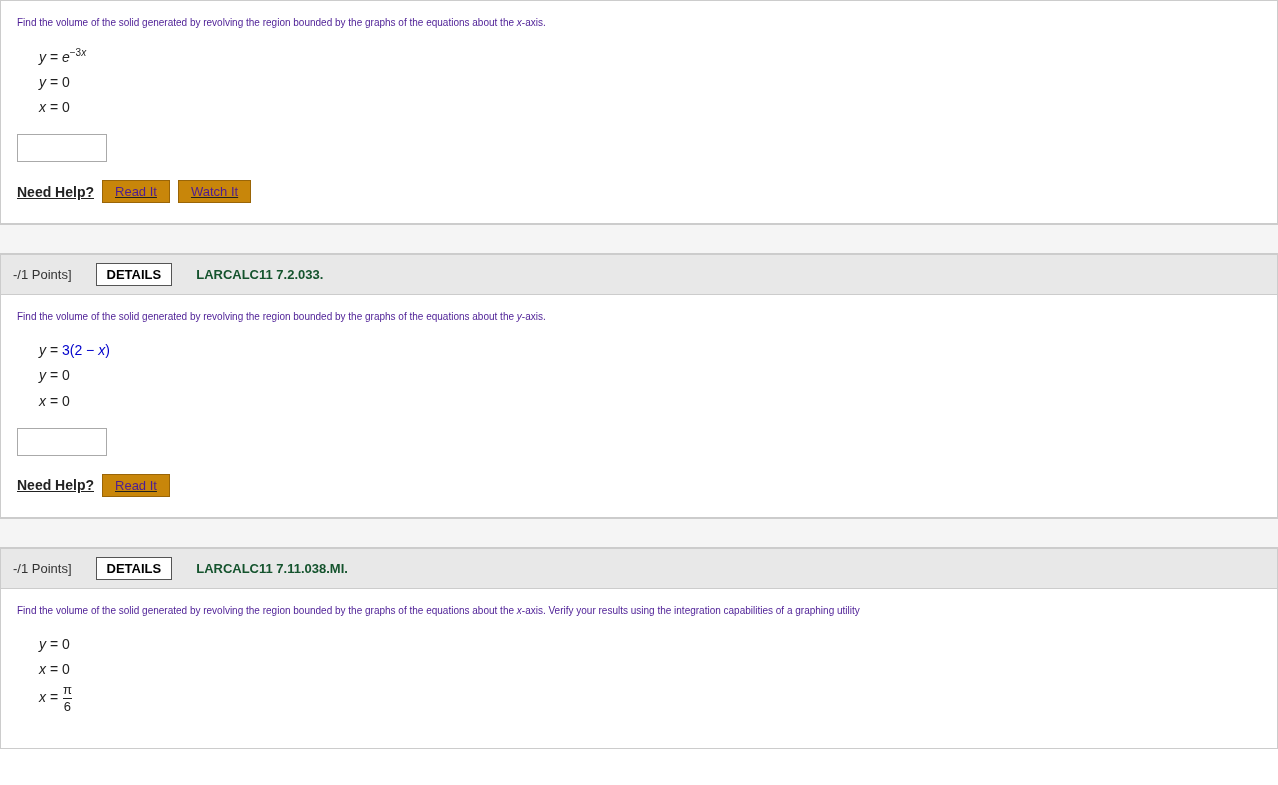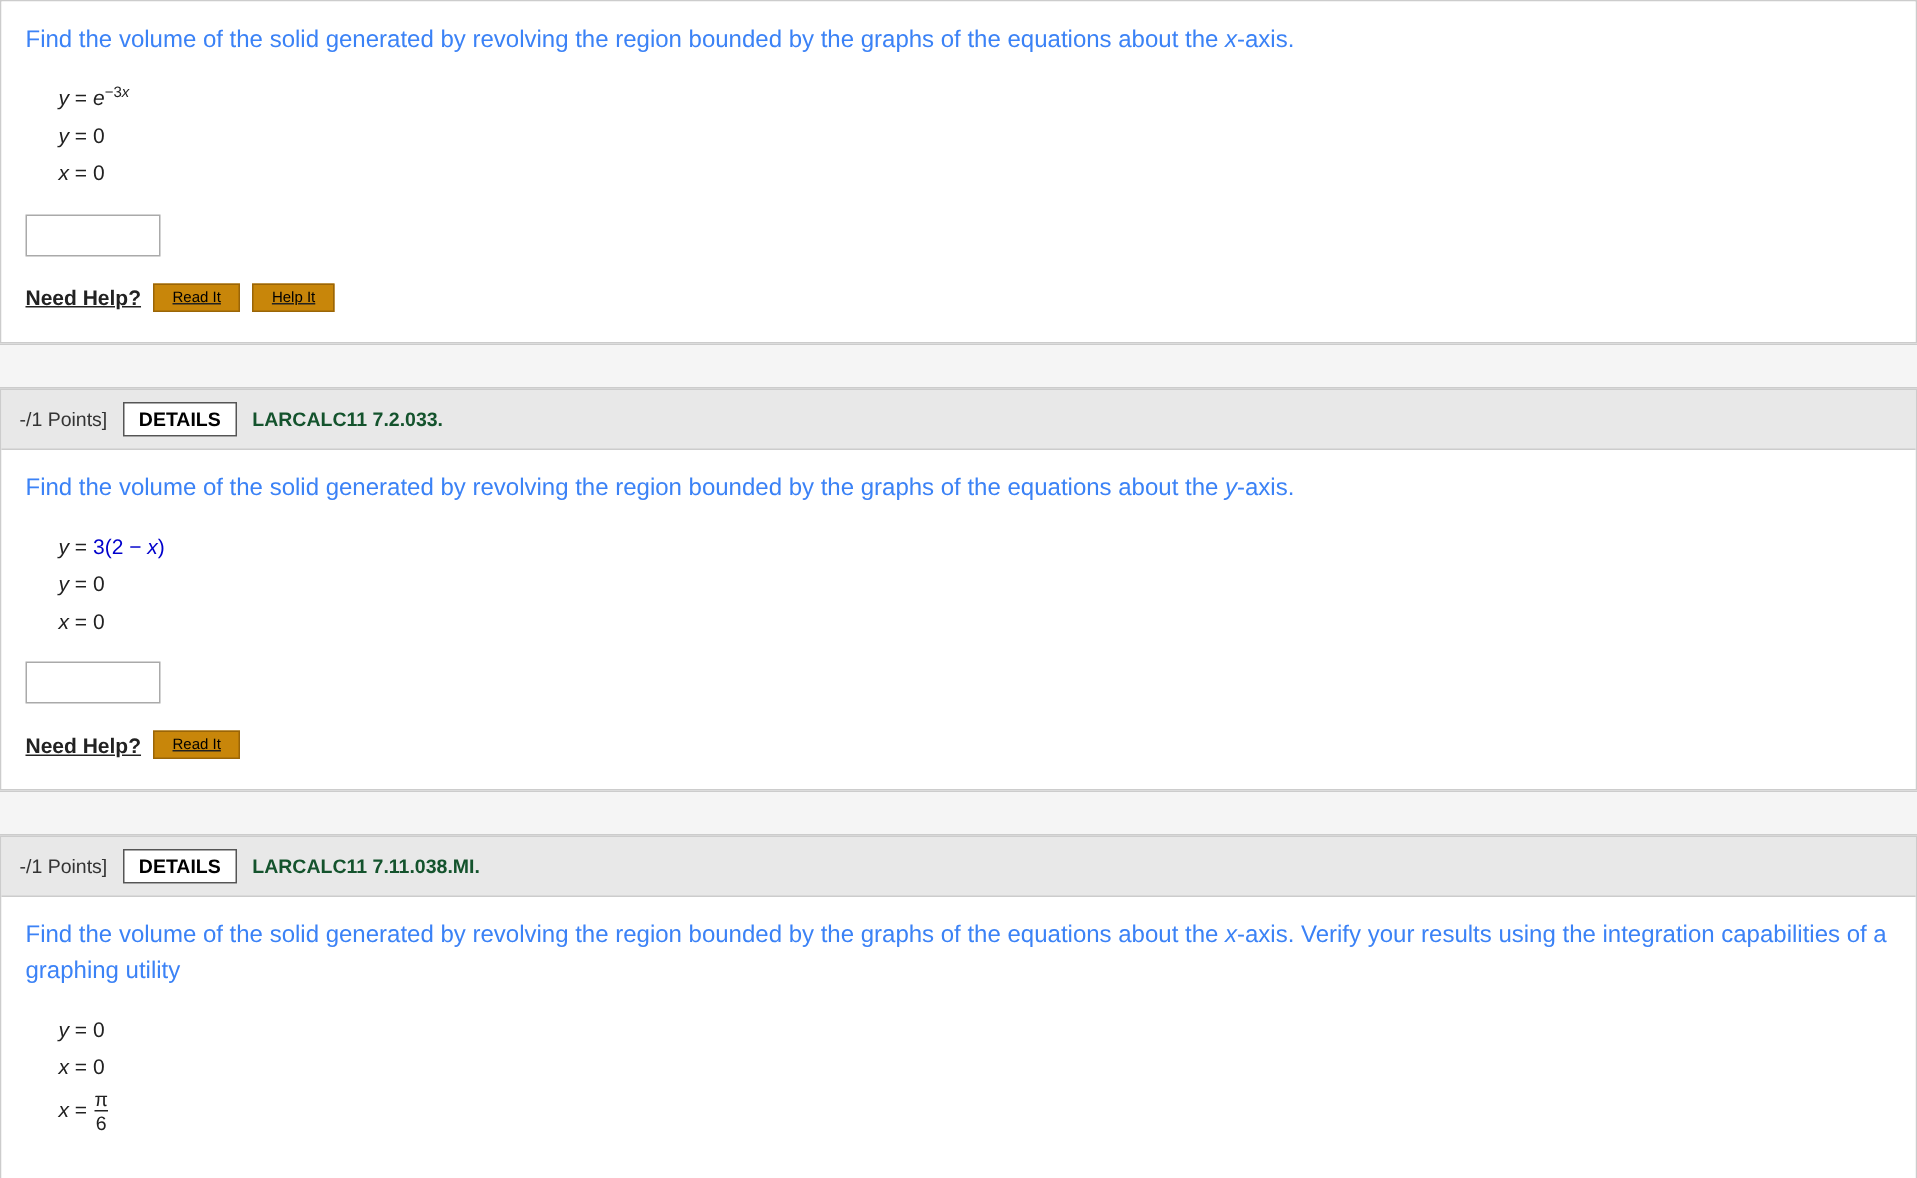--- a/index.html
+++ b/index.html
@@ -11,21 +11,21 @@
     }
     .section {
       border: 1px solid #ccc;
       margin-bottom: 0;
     }
     .section-header {
       background: #e8e8e8;
       padding: 8px 12px;
       display: flex;
       align-items: center;
-      gap: 10px;
+      gap: 24px;
       border-bottom: 1px solid #ccc;
     }
     .points-label {
       font-size: 13px;
       color: #333;
     }
     .details-btn {
       border: 1px solid #555;
       background: #fff;
       padding: 3px 10px;
@@ -36,22 +36,22 @@
     .problem-id {
       font-size: 13px;
       font-weight: bold;
       color: #14532d;
     }
     .section-body {
       padding: 14px 16px 20px 16px;
       background: #fff;
     }
     .problem-text {
-      font-size: 16px;
-      color: #3b82f6;
+      font-size: 10px;
+      color: #4c1d95;
       margin-bottom: 14px;
       line-height: 1.5;
     }
     .problem-text em {
       font-style: italic;
     }
     .equations {
       margin-left: 22px;
       margin-bottom: 14px;
       line-height: 1.8;
@@ -80,24 +80,24 @@
       margin-top: 8px;
       text-decoration: underline;
     }
     .need-help-label {
       font-size: 14px;
       font-weight: bold;
       color: #222;
     }
     .help-btn {
       background: #c8860a;
-      color: #000000;
+      color: #4c1d95;
       border: 1px solid #9a6507;
       padding: 3px 12px;
-      font-size: 10px;
+      font-size: 13px;
       cursor: pointer;
       font-weight: normal;
     }
     .spacer {
       height: 30px;
       background: #f5f5f5;
       border-top: 1px solid #ccc;
       border-bottom: 1px solid #ccc;
     }
     sup {
@@ -132,21 +132,21 @@
     </p>
     <div class="equations">
       <span class="eq-line"><em>y</em> = <em>e</em><sup>−3<em>x</em></sup></span>
       <span class="eq-line"><em>y</em> = 0</span>
       <span class="eq-line"><em>x</em> = 0</span>
     </div>
     <input type="text" class="answer-input" style="">
     <div class="need-help-row">
       <span class="need-help-label">Need Help?</span>
       <button class="help-btn">Read It</button>
-      <button class="help-btn">Help It</button>
+      <button class="help-btn">Watch It</button>
     </div>
   </div>
 </div>
 
 <div class="spacer"></div>
 
 <div class="section">
   <div class="section-header">
     <span class="points-label">-/1 Points]</span>
     <button class="details-btn">DETAILS</button>

